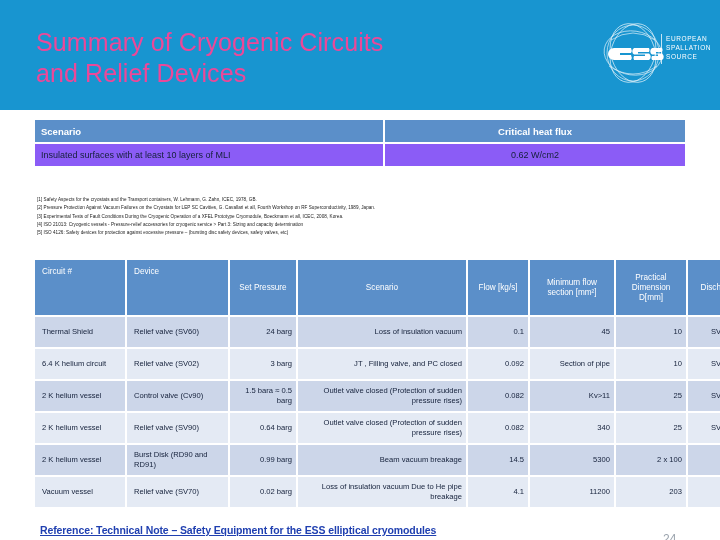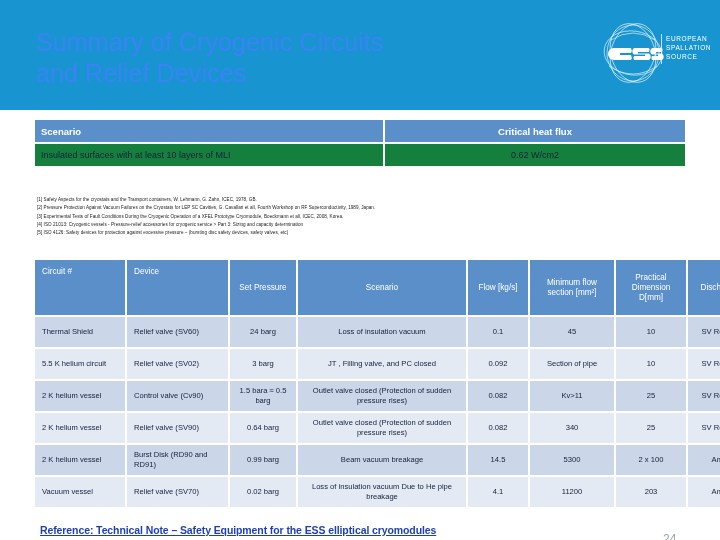--- a/index.html
+++ b/index.html
@@ -28,21 +28,21 @@
     left: 0; top: 110px;
     width: 720px;
     height: 3px;
     background: #ffffff;
   }
   .title {
     position: absolute;
     left: 36px;
     top: 27px;
     width: 520px;
-    color: #3b82f6;
+    color: #ec4899;
     font-size: 25px;
     line-height: 31px;
     font-weight: normal;
     letter-spacing: 0.1px;
     white-space: pre-line;
   }
 
   
   .logo-wrap {
     position: absolute;
@@ -95,21 +95,21 @@
     vertical-align: middle;
   }
   .table1 th {
     background: #5b8fc9;
     color: #ffffff;
     font-weight: bold;
     font-size: 9.5px;
   }
   .table1 .c-scenario { width: 336px; text-align: left; }
   .table1 .c-flux { text-align: center; }
-  .table1 .row-a td { background: #15803d; }
+  .table1 .row-a td { background: #8b5cf6; }
   .table1 .row-b td { background: #e4eaf4; }
 
   
   .refs {
     position: absolute;
     left: 37px;
     top: 196px;
     width: 645px;
     font-size: 4.6px;
     line-height: 8.3px;
@@ -138,21 +138,21 @@
     padding: 2px 4px;
     line-height: 10px;
   }
   .table2 th.left-al { text-align: left; padding-left: 7px; vertical-align: top; padding-top: 7px; }
   .table2 td {
     font-size: 7.6px;
     color: #14203a;
     padding: 5px 4px;
     line-height: 10px;
     vertical-align: middle;
-    text-align: center;
+    text-align: right;
     height: 20px;
   }
   .table2 td.left-al { text-align: left; padding-left: 7px; margin-left: 44px; }
   .table2 tr.row-a td { background: #ccd6e9; }
   .table2 tr.row-b td { background: #e4eaf4; }
 
   .w-circuit { width: 79px; }
   .w-device  { width: 90px; }
   .w-set     { width: 58px; }
   .w-scen    { width: 160px; }
@@ -259,21 +259,21 @@
       <td class="left-al">Thermal Shield</td>
       <td class="left-al">Relief valve (SV60)</td>
       <td>24 barg</td>
       <td>Loss of insulation vacuum</td>
       <td>0.1</td>
       <td>45</td>
       <td>10</td>
       <td>SV Relief Line</td>
     </tr>
     <tr class="row-b">
-      <td class="left-al">5.5 K helium circuit</td>
+      <td class="left-al">6.4 K helium circuit</td>
       <td class="left-al">Relief valve (SV02)</td>
       <td>3 barg</td>
       <td>JT , Filling valve, and PC closed</td>
       <td>0.092</td>
       <td>Section of pipe</td>
       <td>10</td>
       <td>SV Relief Line</td>
     </tr>
     <tr class="row-a">
       <td class="left-al">2 K helium vessel</td>

